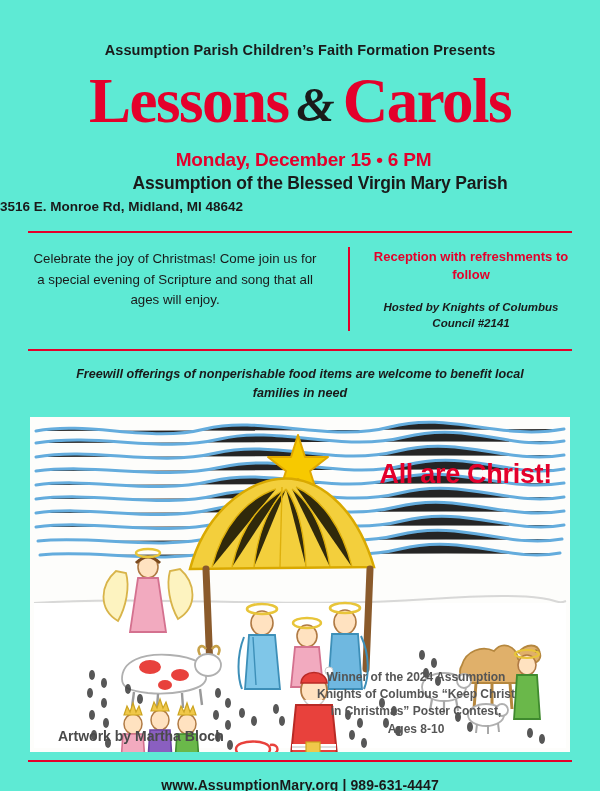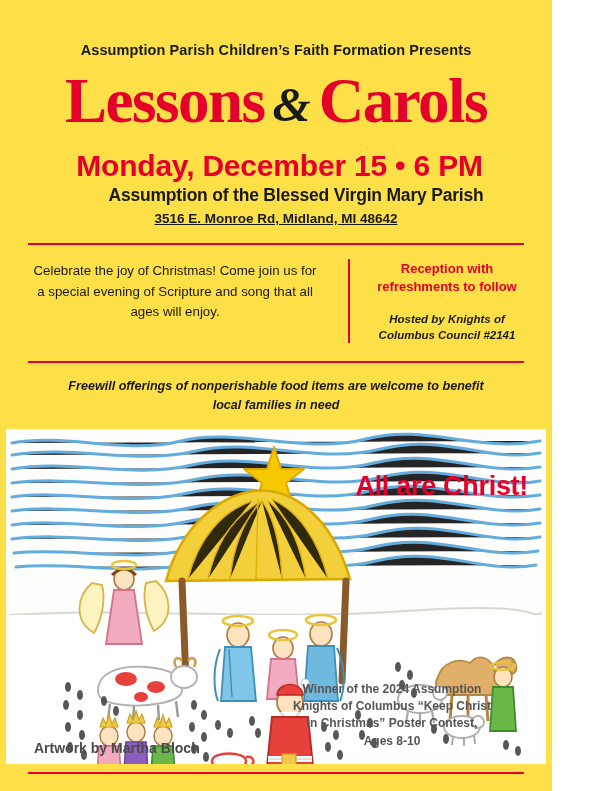--- a/index.html
+++ b/index.html
@@ -8,23 +8,23 @@
   }
   body {
     width: 600px;
     height: 791px;
     background: #ffffff;
     font-family: "Liberation Sans", sans-serif;
     overflow: hidden;
   }
   .poster {
     position: relative;
-    width: 552px;
+    width: 600px;
     height: 791px;
-    background: #fde047;
+    background: #5eead4;
     box-sizing: border-box;
   }
 
   
   .presenter {
     text-align: center;
     font-size: 14.5px;
     font-weight: bold;
     color: #1a1a1a;
     letter-spacing: 0.1px;
@@ -53,43 +53,42 @@
     font-size: 49px;
     color: #1a1a1a;
     line-height: 1;
     position: relative;
     top: 3px;
     padding: 0 2px;
   }
 
   .date-line {
     text-align: center;
-    font-size: 30px;
+    font-size: 19px;
     font-weight: bold;
     color: #e4002b;
     margin-top: 16px;
     letter-spacing: -0.2px;
     margin-left: 7px;
   }
   .parish-line {
     text-align: center;
     font-size: 17.5px;
     font-weight: bold;
     color: #1a1a1a;
     margin-top: 2px;
     letter-spacing: -0.2px;
     padding-left: 40px;
   }
   .address-line {
-    text-align: center;
+    text-align: left;
     font-size: 13.5px;
     font-weight: bold;
     color: #1a1a1a;
     margin-top: 5px;
-    text-decoration: underline;
   }
 
   
   .rule {
     height: 2px;
     background: #e4002b;
     margin: 0 28px;
   }
   .rule-top { margin-top: 17px; }
   .rule-bottom { margin-top: 12px; }

